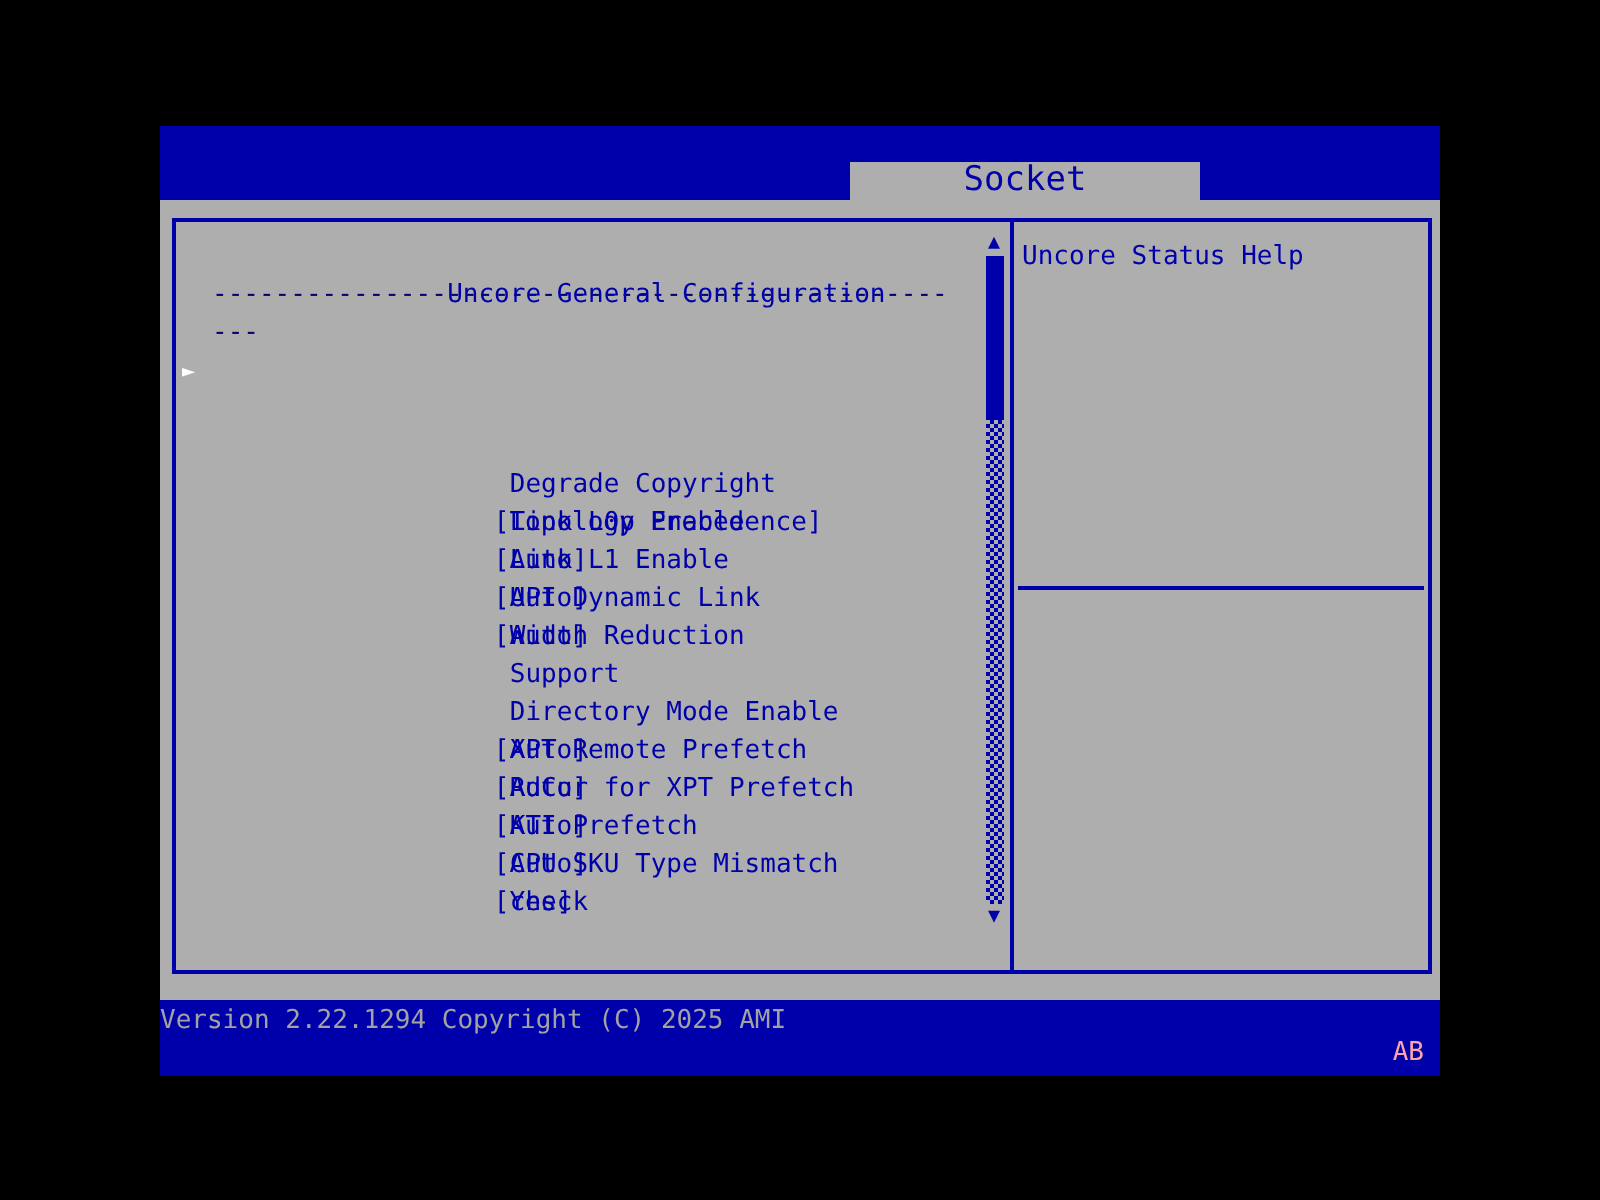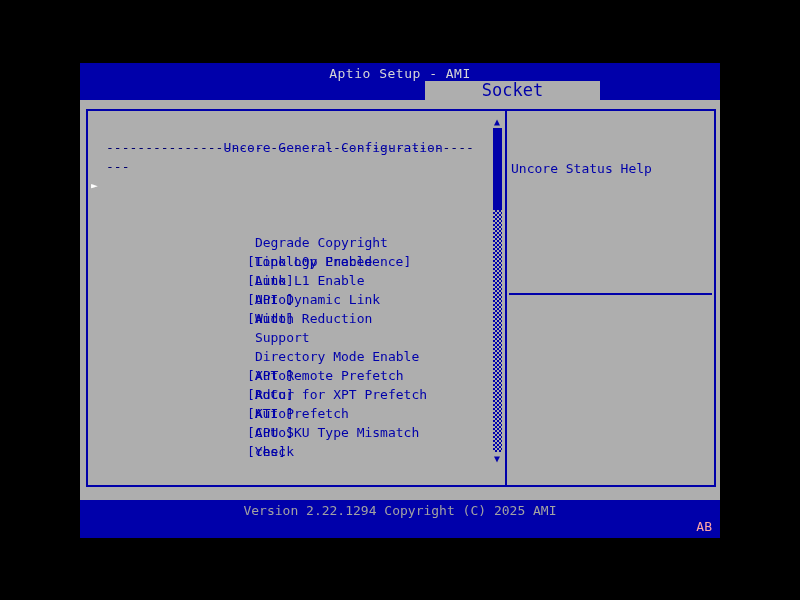--- a/index.html
+++ b/index.html
@@ -34,39 +34,38 @@
   
   .scrollbar { position:absolute; top:4px; right:2px; width:12px; height:350px;
                display:flex; flex-direction:column; align-items:center; }
   .sb-arrow { color:#0000AA; font-size:10px; line-height:13px; height:13px; width:12px; text-align:center; }
   .sb-thumb { width:9px; height:82px; background:#0000AA; }
   .sb-track { width:9px; flex:1;
               background-image:conic-gradient(#0000AA 25%, transparent 0 50%, #0000AA 0 75%, transparent 0);
               background-size:4px 4px; }
 
   
-  .help-title { padding:8px 0 0 4px; font-size:13px; line-height:19px; color:#0000AA;margin-top:40px; }
+  .help-title { padding:8px 0 0 4px; font-size:13px; line-height:19px; color:#0000AA; }
   .help-spacer { flex:1; }
   .help-divider { height:2px; background:#0000AA; margin:0 2px 0 2px; }
   .keys { padding:13px 0 6px 4px; }
   .krow { height:19px; line-height:19px; font-size:13px; color:#0000AA; white-space:pre; }
 
   
   .footer { position:absolute; left:0; bottom:0; width:640px; height:38px; background:#0000AA; }
-  .footer-version { text-align:center; padding-top:3px; font-size:13px; line-height:16px; color:#A2A2A2; }
+  .footer-version { padding-top:3px; font-size:13px; line-height:16px; color:#A2A2A2; }
   .footer-build { position:absolute; right:8px; bottom:4px; font-size:13px; color:#fca5a5;margin-left:9px; }
 </style>
 </head>
 <body>
 
 <div class="stage">
   <div class="screen">
 
     <div class="header">
-      <div class="header-title">Aptio Setup - AMI</div>
       <div class="tab">Socket Configuration</div>
     </div>
 
     <div class="bios-body">
       <div class="panels">
 
         <div class="panel-left">
           <div class="menu">
             <div class="mrow">
               <span class="label" style="width:auto">Uncore General Configuration</span>

